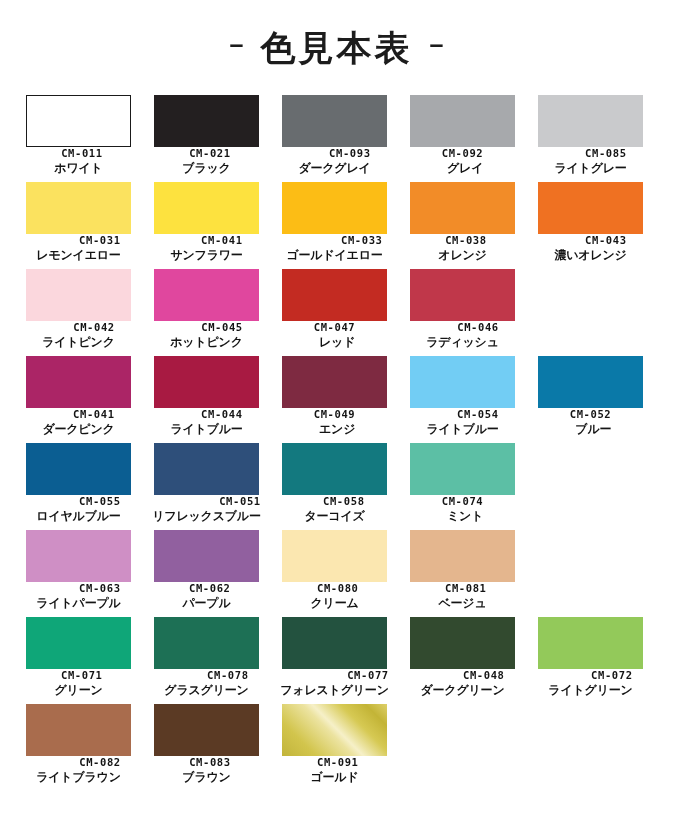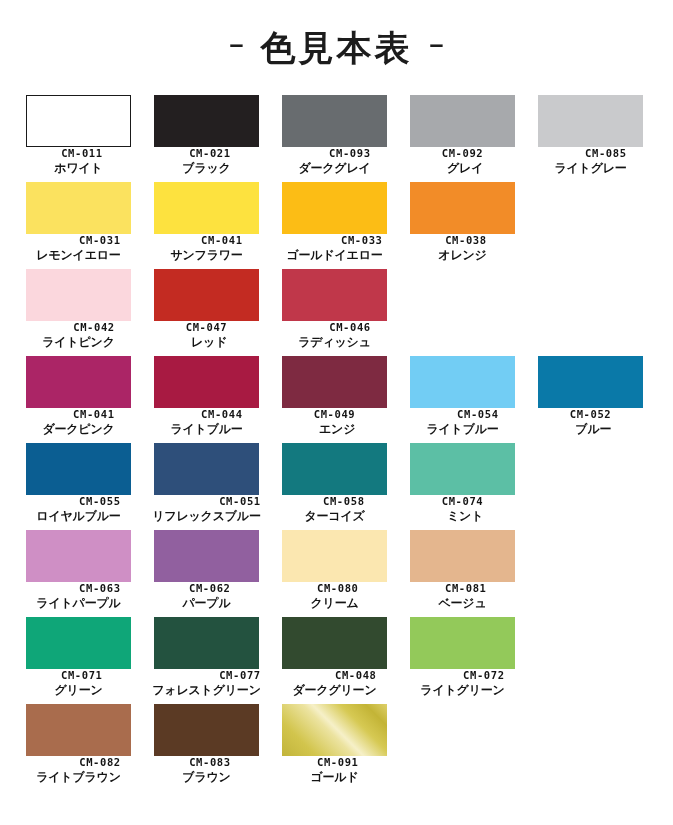--- a/index.html
+++ b/index.html
@@ -175,30 +175,44 @@
             <div class="name">ゴールドイエロー</div>
           </div>
         </div>
         <div class="cell">
           <div class="swatch" style="background: rgb(242, 140, 40);"></div>
           <div class="labels">
             <div class="code">CM-038</div>
             <div class="name">オレンジ</div>
           </div>
         </div>
+        <div class="cell">
+          <div class="swatch" style="background: rgb(239, 113, 34);"></div>
+          <div class="labels">
+            <div class="code">CM-043</div>
+            <div class="name">濃いオレンジ</div>
+          </div>
+        </div>
       </div>
       <div class="row">
         <div class="cell">
           <div class="swatch" style="background: rgb(251, 215, 221);"></div>
           <div class="labels">
             <div class="code">CM-042</div>
             <div class="name">ライトピンク</div>
           </div>
         </div>
         <div class="cell">
+          <div class="swatch" style="background: rgb(224, 71, 158);"></div>
+          <div class="labels">
+            <div class="code">CM-045</div>
+            <div class="name">ホットピンク</div>
+          </div>
+        </div>
+        <div class="cell">
           <div class="swatch" style="background: rgb(195, 43, 34);"></div>
           <div class="labels">
             <div class="code">CM-047</div>
             <div class="name">レッド</div>
           </div>
         </div>
         <div class="cell">
           <div class="swatch" style="background: rgb(192, 55, 74);"></div>
           <div class="labels">
             <div class="code">CM-046</div>
@@ -305,20 +319,27 @@
       </div>
       <div class="row">
         <div class="cell">
           <div class="swatch" style="background: rgb(15, 166, 120);"></div>
           <div class="labels">
             <div class="code">CM-071</div>
             <div class="name">グリーン</div>
           </div>
         </div>
         <div class="cell">
+          <div class="swatch" style="background: rgb(29, 112, 85);"></div>
+          <div class="labels">
+            <div class="code">CM-078</div>
+            <div class="name">グラスグリーン</div>
+          </div>
+        </div>
+        <div class="cell">
           <div class="swatch" style="background: rgb(35, 82, 63);"></div>
           <div class="labels">
             <div class="code">CM-077</div>
             <div class="name">フォレストグリーン</div>
           </div>
         </div>
         <div class="cell">
           <div class="swatch" style="background: rgb(50, 74, 47);"></div>
           <div class="labels">
             <div class="code">CM-048</div>

